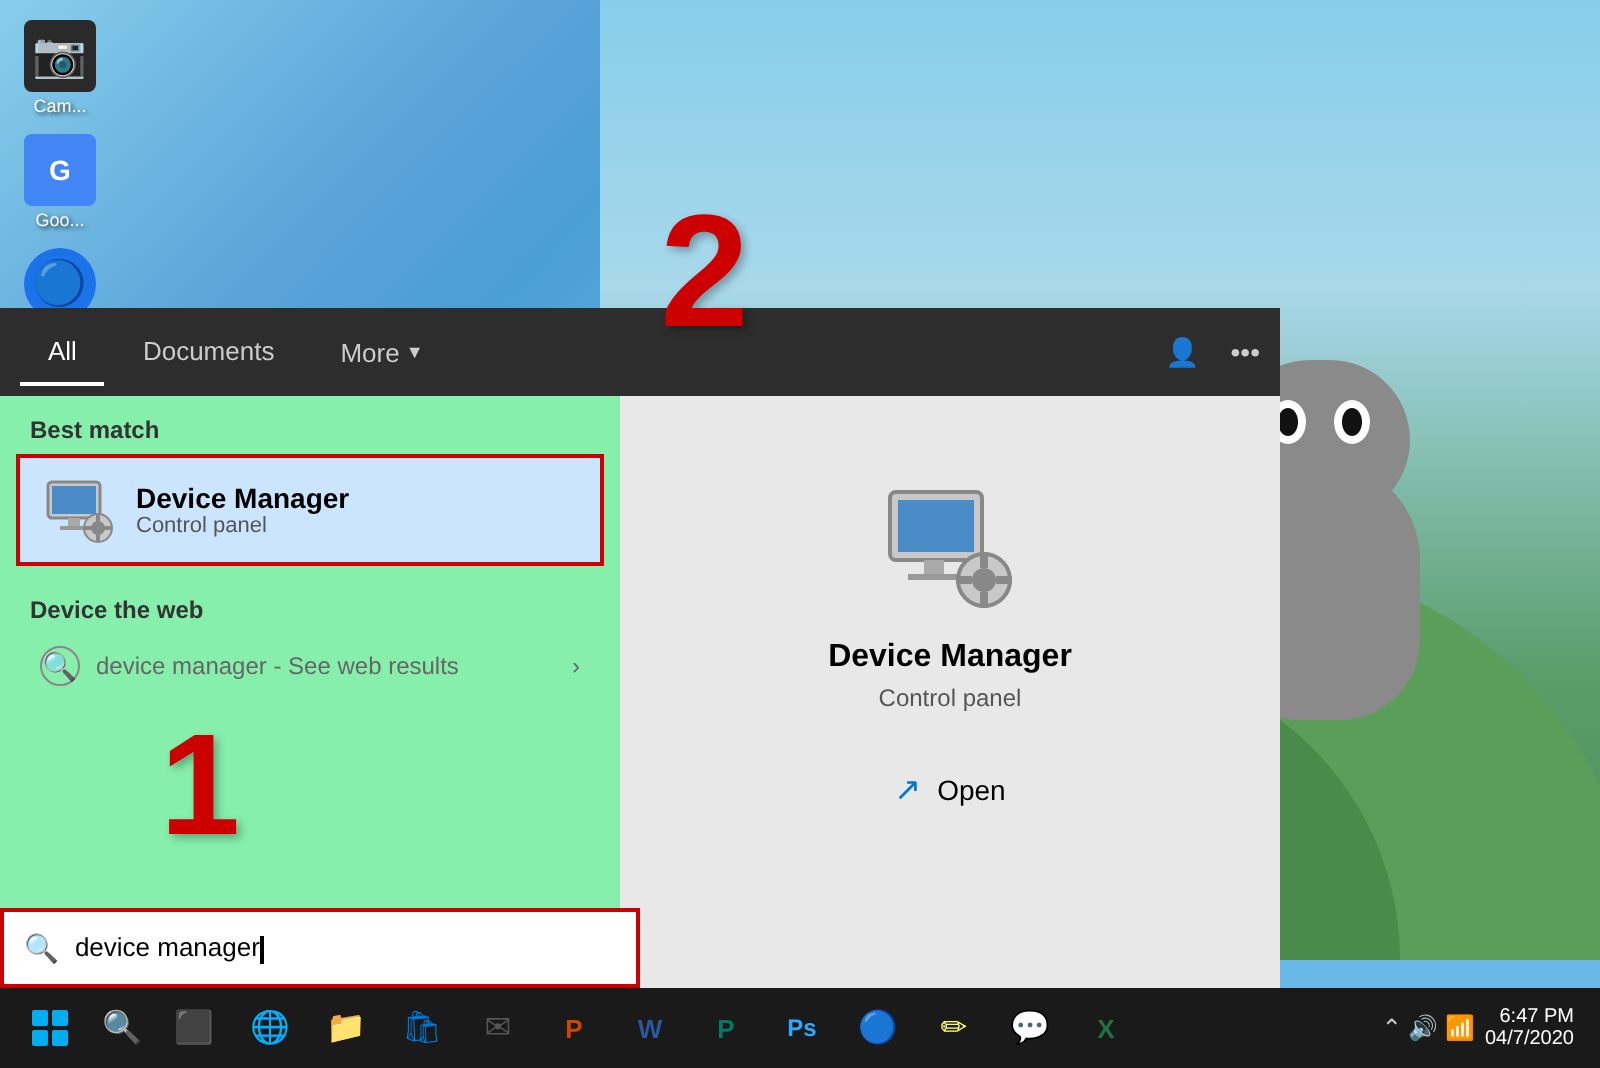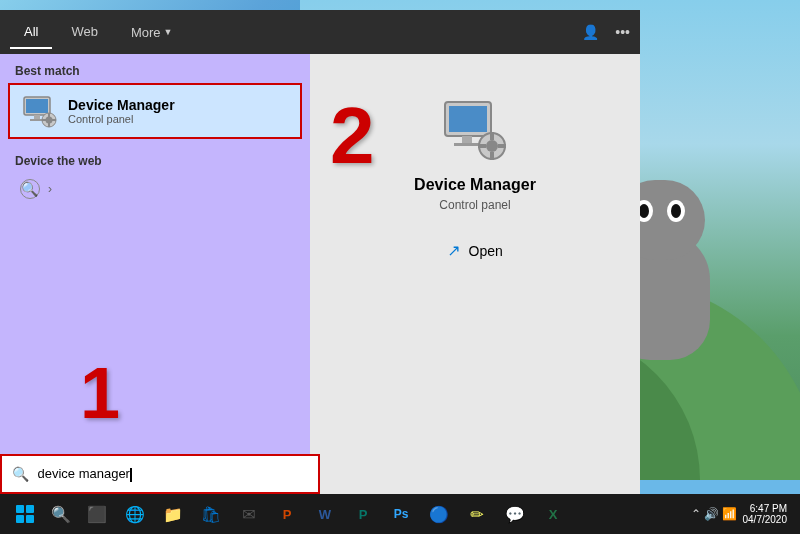--- a/index.html
+++ b/index.html
@@ -158,21 +158,21 @@
       text-shadow: 1px 1px 2px rgba(0,0,0,0.8);
       line-height: 1.2;
       word-break: break-word;
     }
 
     
     .start-menu {
       position: absolute;
       bottom: 40px; left: 0;
       width: 640px;
-      height: 484px;
+      height: 340px;
       background: #1a1a1a;
       display: flex;
       flex-direction: column;
     }
 
     
     .menu-tabs {
       display: flex;
       align-items: center;
       background: #2d2d2d;
@@ -215,21 +215,21 @@
     
     .menu-content {
       display: flex;
       flex: 1;
       overflow: hidden;
     }
 
     
     .left-panel {
       width: 310px;
-      background: #c4b5fd;
+      background: #86efac;
       display: flex;
       flex-direction: column;
     }
 
     .section-label {
       font-size: 12px;
       font-weight: 600;
       color: #333;
       padding: 10px 15px 5px;
     }
@@ -520,21 +520,21 @@
     <div class="desktop-icon">
       <div class="desktop-icon-img" style="background:#2a2a2a;">🔧</div>
       <div class="desktop-icon-label">CCle...</div>
     </div>
   </div>
 
   <div class="start-menu">
 
     <div class="menu-tabs">
       <div class="tab-item active">All</div>
-      <div class="tab-item">Web</div>
+      <div class="tab-item">Documents</div>
       <div class="tab-more">
         <span>More</span>
         <span style="font-size:9px;">▼</span>
       </div>
       <div class="menu-tabs-right">
         <span class="tabs-icon">👤</span>
         <span class="tabs-icon">•••</span>
       </div>
     </div>
 
@@ -562,20 +562,23 @@
           <div class="best-match-text">
             <h3>Device Manager</h3>
             <p>Control panel</p>
           </div>
         </div>
 
         <div class="web-search-section">
           <div class="web-label">Device the web</div>
           <div class="web-item">
             <div class="web-item-icon">🔍</div>
+            <div class="web-item-text">
+              <span>device manager</span><span style="color:#666;"> - See web results</span>
+            </div>
             <div class="web-item-arrow">›</div>
           </div>
         </div>
       </div>
 
       <div class="right-panel">
         <div class="right-app-icon">
           <svg width="70" height="70" viewBox="0 0 70 70">
             <rect x="5" y="8" width="46" height="34" rx="3" fill="#c8c8c8" stroke="#888" stroke-width="2"></rect>
             <rect x="9" y="12" width="38" height="26" fill="#4a8cc7"></rect>

